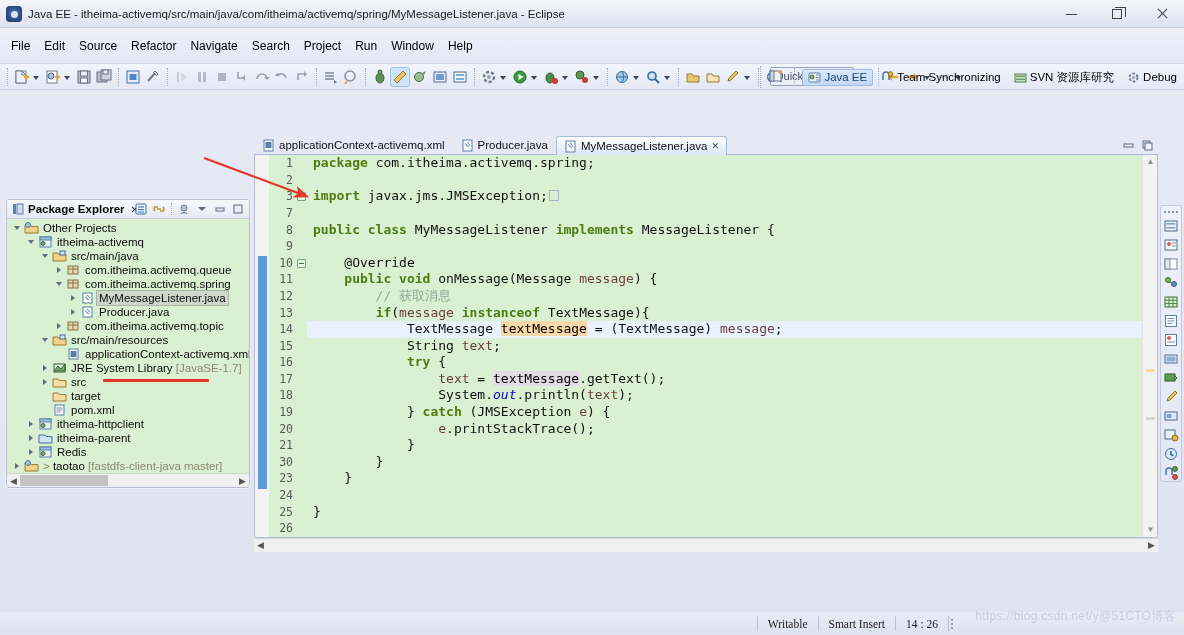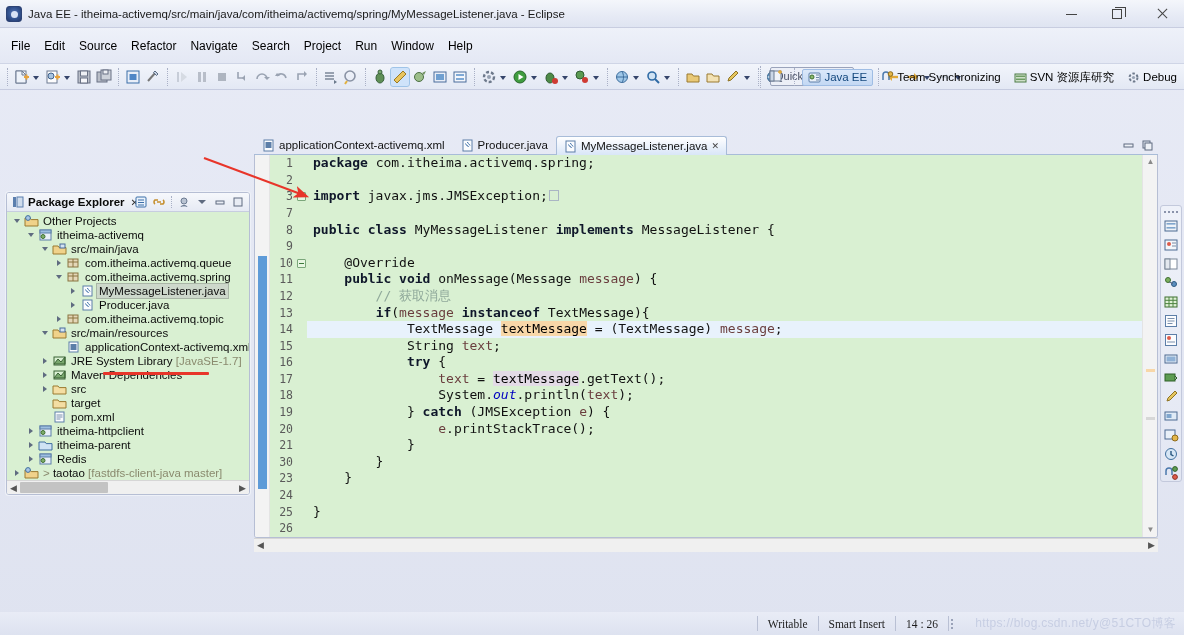--- a/index.html
+++ b/index.html
@@ -221,21 +221,21 @@
   }
   .fold-mark{position:absolute;left:1px;width:9px;height:9px;border:1px solid #7ba77b;
     background:#e7f6e2;border-radius:1px;}
   .fold-mark::after{content:"";position:absolute;left:1px;top:3px;width:5px;height:1px;background:#3c7a3c;}
   .code-wrap {
     flex:1; background:#d9f0d2; position:relative; overflow:hidden;
     font-family:"DejaVu Sans Mono", monospace; font-size:13px;
   }
   .code-line { height:16.6px; line-height:16.6px; white-space:pre; padding-left:6px; }
   .code-line.curline { background:#e8f2fc; }
-  .kw { color:#0f172a; font-weight:bold; }
+  .kw { color:#4d7c0f; font-weight:bold; }
   .cmt { color:#8fa89a; }
   .fld { color:#0000c0; font-style:italic; }
   .lvar { color:#6a3e3e; }
   .hl-occ { background:#f8d7a8; }
   .hl-occ2 { background:#e3dbe6; }
   .plain { color:#111; }
 
   .vscroll {
     width:15px; background:#f3f3f3; position:relative; flex:none;
     border-left:1px solid #e4e4e4;
@@ -265,21 +265,21 @@
     position:absolute; left:0; right:0; bottom:0; height:23px;
     display:flex; align-items:center;
     background: linear-gradient(to bottom,#e9ecf6,#dde2f0);
     font-size:11.5px; color:#1d1d1d;
   }
   .sb-cell { padding:0 10px; display:flex; align-items:center; height:15px;font-family:Liberation Serif, serif; }
   .sb-div { width:1px;height:15px;background:#b9c0d4; }
   .sb-dots{width:5px;height:15px;display:flex;flex-direction:column;justify-content:center;gap:2px;align-items:center;}
   .sb-dots i{width:2px;height:2px;background:#9aa2b8;display:block;}
   .watermark {
-    position:absolute; right:8px; bottom:3px;
+    position:absolute; right:8px; bottom:10px;
     font-size:12px; color:#c7cee3; letter-spacing:0.3px;
     white-space:nowrap;
   }
 
   
   .arrow-overlay { position:absolute; left:0; top:0; width:1184px; height:635px; pointer-events:none; }
 </style>
 </head>
 <body>
 
@@ -661,28 +661,20 @@
 
         <div class="node" style="padding-left:32px;">
           <span class="twisty collapsed"></span>
           <span class="nico"><svg width="15" height="14" viewBox="0 0 15 14">
                 <path d="M2 10l4-5 3 3 4-5v7z" fill="#7aa86f" stroke="#3a6335"></path>
                 <rect x="2" y="3" width="11" height="8" fill="none" stroke="#3a6335"></rect>
               </svg></span>
           <span class="nlabel-wrap"><span class="nlabel">JRE System Library</span> <span class="nlabel dim">[JavaSE-1.7]</span></span>
         </div>
 
-        <div class="node" style="padding-left:32px;">
-          <span class="twisty collapsed"></span>
-          <span class="nico"><svg width="15" height="14" viewBox="0 0 15 14">
-                <path d="M2 10l4-5 3 3 4-5v7z" fill="#7aa86f" stroke="#3a6335"></path>
-                <rect x="2" y="3" width="11" height="8" fill="none" stroke="#3a6335"></rect>
-              </svg></span>
-          <span class="nlabel-wrap"><span class="nlabel">Maven Dependencies</span></span>
-        </div>
 
         <div class="node" style="padding-left:32px;">
           <span class="twisty collapsed"></span>
           <span class="nico"><svg width="15" height="14" viewBox="0 0 15 14">
                 <path d="M1 4h5l1.2 1.6H14V12H1z" fill="#f4dea3" stroke="#9a7a30"></path>
               </svg></span>
           <span class="nlabel-wrap"><span class="nlabel">src</span></span>
         </div>
 
         <div class="node" style="padding-left:45px;">

